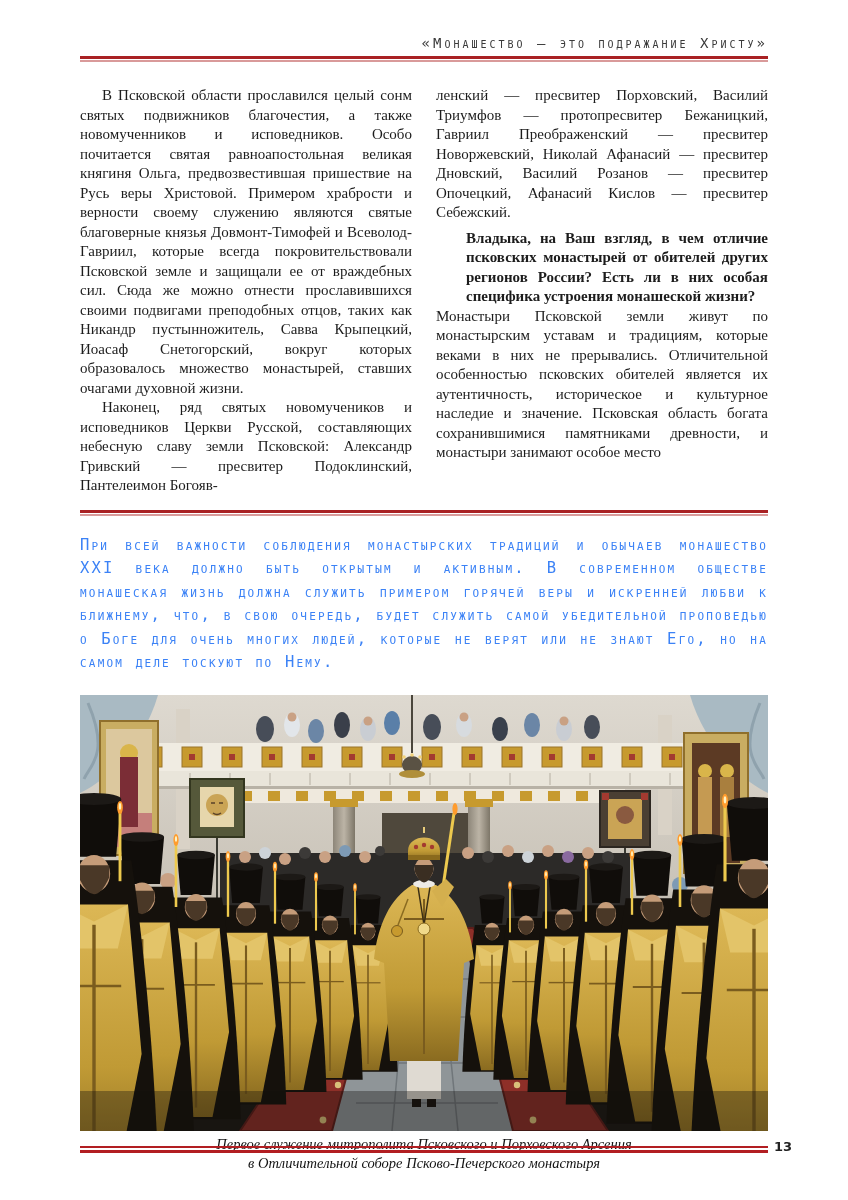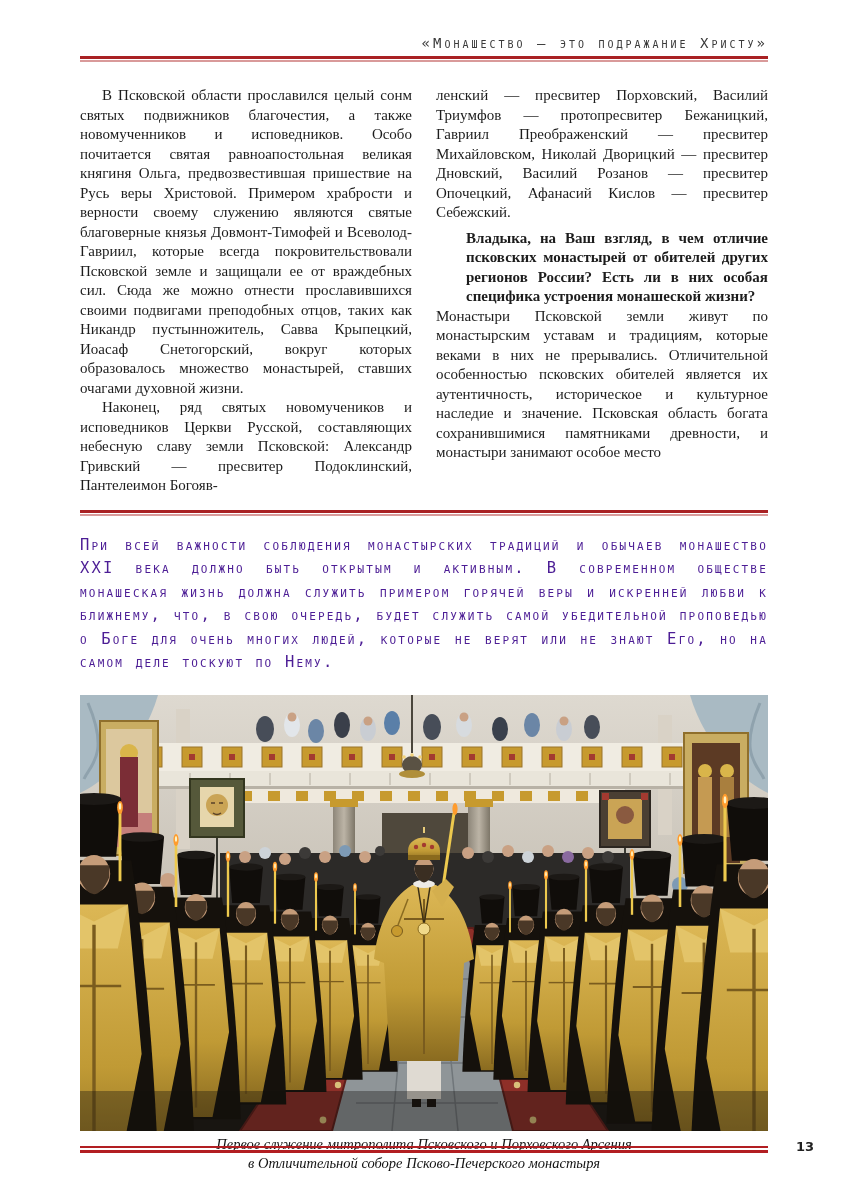--- a/index.html
+++ b/index.html
@@ -31,39 +31,39 @@
   .col p.indent { text-indent:22px; }
   .question { font-weight:bold; margin:6px 0 0 30px; }
 
   
   .pq-rule { margin-top:14px; }
   .pullquote {
     margin-top:18px;
     font-family:"DejaVu Sans Mono", monospace;
     font-variant:small-caps;
     font-size:15.5px; line-height:23.5px; letter-spacing:2.2px;
-    color:#4c1d95; text-align:justify;
+    color:#3b82f6; text-align:justify;
   }
 
   
   .photo-wrap { margin-top:20px; width:688px; height:436px; }
   .photo-wrap svg { display:block; width:688px; height:436px; }
 
   
   .caption {
     margin-top:4px; text-align:center; font-style:italic;
     font-size:14.5px; line-height:19px; color:#141414;
   }
 
   
   .footer-rule { position:absolute; left:80px; top:1146px; width:688px; }
   .footer-rule .t { height:1.5px; background:#b21e22; }
   .footer-rule .b { height:3px;  background:#b21e22; margin-top:2px; }
   .page-number {
-    position:absolute; left:796px; top:1139px;
+    position:absolute; left:774px; top:1139px;
     font-family:"DejaVu Sans", sans-serif; font-weight:bold;
     font-size:13px; color:#222;
   }
 </style>
 </head>
 <body>
 
 <div class="page">
   <div class="content">
 
@@ -74,21 +74,21 @@
         <div class="rule-light"></div>
       </div>
     </div>
 
     <div class="cols">
       <div class="col">
         <p class="indent">В Псковской области прославился целый сонм святых подвижников благочестия, а также новомученников и исповедников. Особо почитается святая равноапостольная великая княгиня Ольга, предвозвестившая пришествие на Русь веры Христовой. Примером храбрости и верности своему служению являются святые благоверные князья Довмонт-Тимофей и Всеволод-Гавриил, которые всегда покровительствовали Псковской земле и защищали ее от враждебных сил. Сюда же можно отнести прославившихся своими подвигами преподобных отцов, таких как Никандр пустынножитель, Савва Крыпецкий, Иоасаф Снетогорский, вокруг которых образовалось множество монастырей, ставших очагами духовной жизни.</p>
         <p class="indent">Наконец, ряд святых новомучеников и исповедников Церкви Русской, составляющих небесную славу земли Псковской: Александр Гривский — пресвитер Подоклинский, Пантелеимон Богояв-</p>
       </div>
       <div class="col">
-        <p>ленский — пресвитер Порховский, Василий Триумфов — протопресвитер Бежаницкий, Гавриил Преображенский — пресвитер Михайловском, Николай Дворицкий — пресвитер Дновский, Василий Розанов — пресвитер Опочецкий, Афанасий Кислов — пресвитер Себежский.</p>
+        <p>ленский — пресвитер Порховский, Василий Триумфов — протопресвитер Бежаницкий, Гавриил Преображенский — пресвитер Новоржевский, Николай Афанасий — пресвитер Дновский, Василий Розанов — пресвитер Опочецкий, Афанасий Кислов — пресвитер Себежский.</p>
         <p class="question">Владыка, на Ваш взгляд, в чем отличие псковских монастырей от обителей других регионов России? Есть ли в них особая специфика устроения монашеской жизни?</p>
         <p>Монастыри Псковской земли живут по монастырским уставам и традициям, которые веками в них не прерывались. Отличительной особенностью псковских обителей является их аутентичность, историческое и культурное наследие и значение. Псковская область богата сохранившимися памятниками древности, и монастыри занимают особое место</p>
       </div>
     </div>
 
     <div class="pq-rule">
       <div class="rule-thick"></div>
       <div class="rule-light"></div>
     </div>
 

